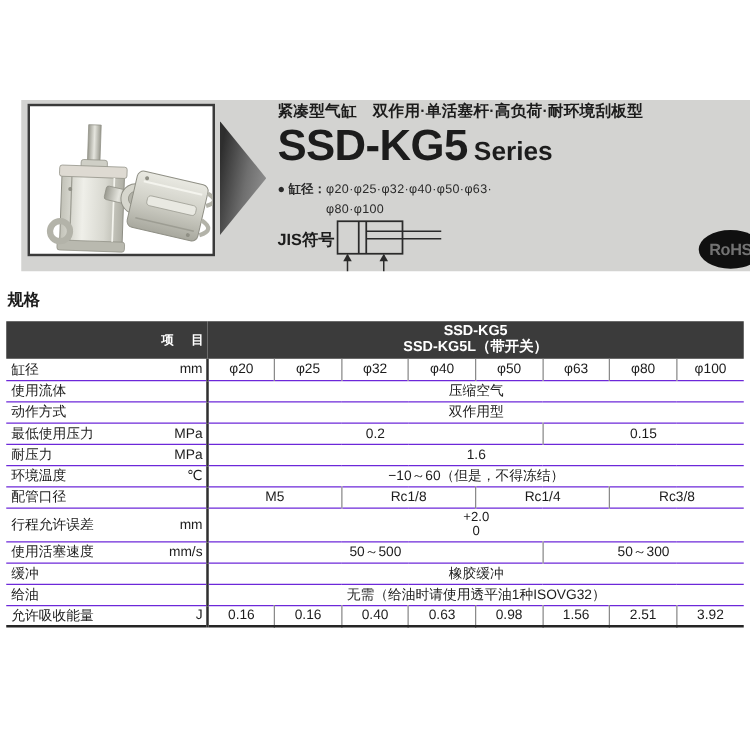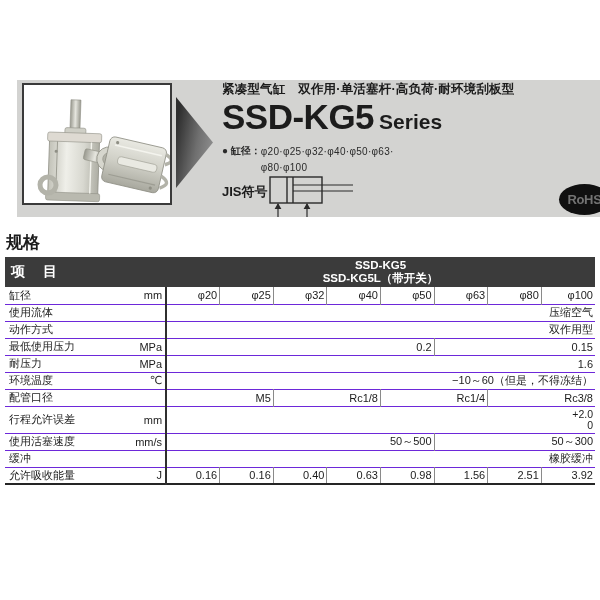--- a/index.html
+++ b/index.html
@@ -28,36 +28,36 @@
   .bore-label{font-weight:bold;white-space:nowrap;}
   .bore-vals{line-height:16px;letter-spacing:.3px;}
   .jis-label{position:absolute;left:205px;top:103px;font-size:13px;font-weight:bold;}
   .jis-symbol{position:absolute;left:252px;top:96px;}
   .rohs{
     position:absolute;left:542px;top:104px;width:51px;height:31px;background:#101010;
     border-radius:50%;display:flex;align-items:center;justify-content:center;
   }
   .rohs span{color:#737373;font-size:13px;font-weight:800;letter-spacing:-.3px;}
   
-  .spec-title{position:absolute;left:6px;top:231px;font-size:17px;font-weight:bold;}
+  .spec-title{position:absolute;left:6px;top:231px;font-size:13px;font-weight:bold;}
   table.spec{
     position:absolute;left:5px;top:257px;width:590px;
     border-collapse:collapse;table-layout:fixed;font-size:11px;
   }
   table.spec col.c-label{width:161px;}
   table.spec col.c-data{width:53.6px;}
   tr.head{height:30px;background:#3b3b3b;color:#ffffff;}
-  tr.head .item-h{padding-left:6px;text-align:left;font-weight:bold;font-size:14px;letter-spacing:2px;}
+  tr.head .item-h{padding-left:6px;text-align:right;font-weight:bold;font-size:10px;letter-spacing:2px;}
   tr.head .model-h{text-align:center;font-weight:bold;font-size:11.5px;line-height:13px;}
   tr.r{height:17px;border-bottom:1px solid #6d28d9;}
   tr.r.tall{height:27px;}
   tr.r:last-child{border-bottom:2px solid #252525;}
   td.label-cell{padding:0 3px 0 4px;}
   td.label-cell .in{display:flex;justify-content:space-between;align-items:center;}
-  td.val-cell{text-align:right;border-left:1px solid #8a8a8a;padding:0 2px;white-space:nowrap;overflow:hidden;}
+  td.val-cell{text-align:center;border-left:1px solid #8a8a8a;padding:0 2px;white-space:nowrap;overflow:hidden;}
   td.val-cell.first{border-left:2px solid #2f2f2f;}
   .stack{line-height:11px;font-size:10.5px;}
 </style>
 </head>
 <body>
 
 <div class="hero">
 
   <div class="product-box">
     <svg width="146" height="118" viewBox="0 0 146 118">
@@ -271,20 +271,29 @@
           <div class="in">
             <span>缓冲</span>
             <span></span>
           </div>
         </td>
         <td class="val-cell first" colspan="8">橡胶缓冲</td>
       </tr>
       <tr class="r">
         <td class="label-cell">
           <div class="in">
+            <span>给油</span>
+            <span></span>
+          </div>
+        </td>
+        <td class="val-cell first" colspan="8">无需（给油时请使用透平油1种ISOVG32）</td>
+      </tr>
+      <tr class="r">
+        <td class="label-cell">
+          <div class="in">
             <span>允许吸收能量</span>
             <span>J</span>
           </div>
         </td>
         <td class="val-cell first">0.16</td>
         <td class="val-cell">0.16</td>
         <td class="val-cell">0.40</td>
         <td class="val-cell">0.63</td>
         <td class="val-cell">0.98</td>
         <td class="val-cell">1.56</td>

